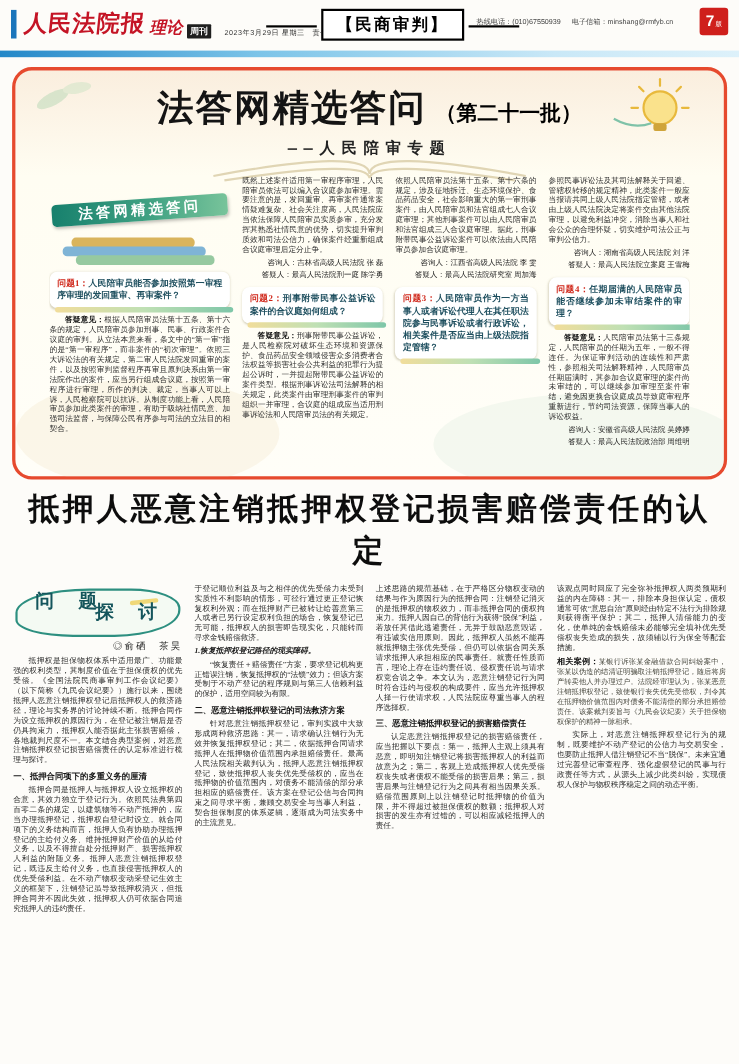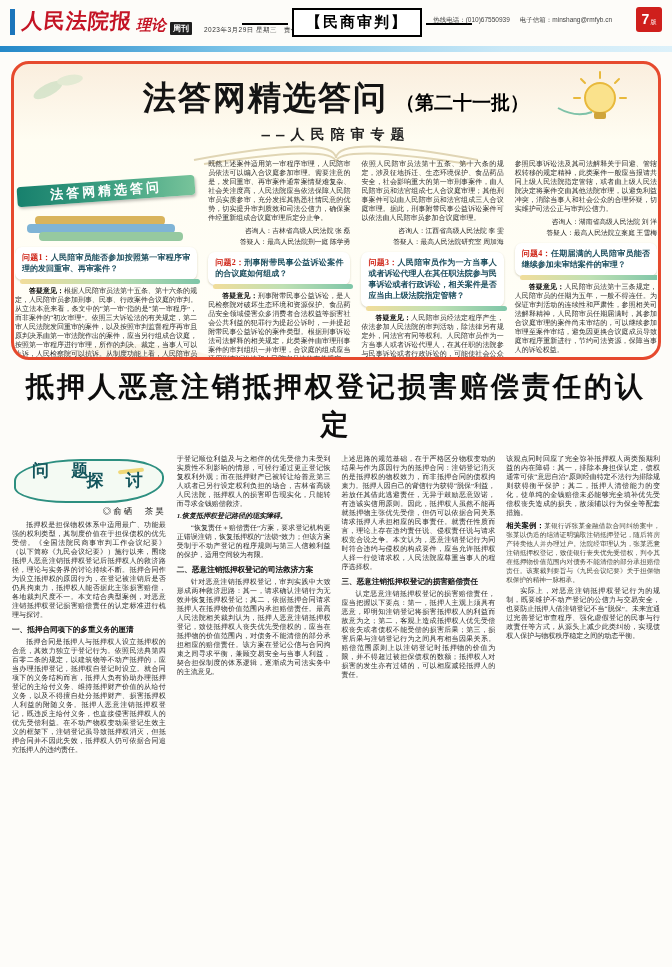--- a/index.html
+++ b/index.html
@@ -28,22 +28,22 @@
   .contact { position:absolute; right:60px; top:16px; font-family:"Liberation Sans",sans-serif;
              font-size:6.5px; color:#444; display:flex; gap:10px; }
   .page-badge { position:absolute; right:10px; top:7px; width:26px; height:25px; background:#cf1f1c;
                 border-radius:3px; color:#fff; text-align:center; line-height:24px;
                 font-family:"Liberation Sans",sans-serif; }
   .pnum { font-size:14px; font-weight:800; } .punit { font-size:6px; margin-left:1px; }
   .blue-rule { height:6px; margin-top:2px;
                background:linear-gradient(90deg,#2488c8,#7cc4e8 35%,#c9e8f7 75%,#ddf1fa); }
 
   
-  .feature-box { position:relative; margin:9px 11px 0; height:299px; border:3px solid #e64a2e;
-                 border-radius:18px; padding:12px 1px 8px; overflow:hidden;
+  .feature-box { position:relative; margin:9px 11px 0; height:375px; border:3px solid #e64a2e;
+                 border-radius:18px; padding:12px 31px 8px; overflow:hidden;
                  background:linear-gradient(180deg,#faeede,#fffdf2 26%,#fffef8); }
   .deco { position:absolute; inset:0; z-index:0; pointer-events:none; }
   .feature-inner { position:relative; z-index:1; }
   .feature-title-wrap { text-align:center; }
   .feature-title { font-size:33px; font-weight:900; color:#141414; letter-spacing:2px; display:inline; }
   .title-suffix { font-size:19px; font-weight:700; margin-left:8px; }
   .feature-subtitle { font-size:14px; font-weight:700; letter-spacing:6px; color:#222; margin-top:5px;font-family:Liberation Mono, monospace; }
 
   .feature-cols { display:flex; gap:11px; margin-top:13px; height:292px; overflow:hidden;
                   text-align:justify; text-justify:inter-ideograph; word-break:break-all; }
@@ -185,21 +185,20 @@
           <p class="ans"><b class="anslabel">答疑意见：</b><span>刑事附带民事公益诉讼，是人民检察院对破坏生态环境和资源保护、食品药品安全领域侵害众多消费者合法权益等损害社会公共利益的犯罪行为提起公诉时，一并提起附带民事公益诉讼的案件类型。根据刑事诉讼法司法解释的相关规定，此类案件由审理刑事案件的审判组织一并审理，合议庭的组成应当适用刑事诉讼法和人民陪审员法的有关规定。</span></p>
         </div>
 
         <div class="fcol">
           <p class="ans cont">依照人民陪审员法第十五条、第十六条的规定，涉及征地拆迁、生态环境保护、食品药品安全，社会影响重大的第一审刑事案件，由人民陪审员和法官组成七人合议庭审理；其他刑事案件可以由人民陪审员和法官组成三人合议庭审理。据此，刑事附带民事公益诉讼案件可以依法由人民陪审员参加合议庭审理。</p>
           <p class="names">咨询人：江西省高级人民法院 李 雯</p>
           <p class="names">答疑人：最高人民法院研究室 周加海</p>
           <div class="qbox">
             <span class="qlabel">问题3：</span><span class="qtext">人民陪审员作为一方当事人或者诉讼代理人在其任职法院参与民事诉讼或者行政诉讼，相关案件是否应当由上级法院指定管辖？</span>
           </div>
-          <p class="ans"><b class="anslabel">答疑意见：</b><span>人民陪审员经法定程序产生，依法参加人民法院的审判活动，除法律另有规定外，同法官有同等权利。人民陪审员作为一方当事人或者诉讼代理人，在其任职的法院参与民事诉讼或者行政诉讼的，可能使社会公众对案件能否获得公正审理产生合理怀疑，影响司法公信。</span></p>
         </div>
 
         <div class="fcol">
           <p class="ans cont">参照民事诉讼法及其司法解释关于回避、管辖权转移的规定精神，此类案件一般应当报请共同上级人民法院指定管辖，或者由上级人民法院决定将案件交由其他法院审理，以避免利益冲突，消除当事人和社会公众的合理怀疑，切实维护司法公正与审判公信力。</p>
           <p class="names">咨询人：湖南省高级人民法院 刘 洋</p>
           <p class="names">答疑人：最高人民法院立案庭 王雪梅</p>
           <div class="qbox">
             <span class="qlabel">问题4：</span><span class="qtext">任期届满的人民陪审员能否继续参加未审结案件的审理？</span>
           </div>
           <p class="ans"><b class="anslabel">答疑意见：</b><span>人民陪审员法第十三条规定，人民陪审员的任期为五年，一般不得连任。为保证审判活动的连续性和严肃性，参照相关司法解释精神，人民陪审员任期届满时，其参加合议庭审理的案件尚未审结的，可以继续参加审理至案件审结，避免因更换合议庭成员导致庭审程序重新进行，节约司法资源，保障当事人的诉讼权益。</span></p>
@@ -220,21 +219,21 @@
           <div class="tg-line1">问 题</div>
           <div class="tg-line2">探 讨</div>
         </div>
         <div class="byline">◎俞硒　茶昊</div>
         <p class="body">抵押权是担保物权体系中适用最广、功能最强的权利类型，其制度价值在于担保债权的优先受偿。《全国法院民商事审判工作会议纪要》（以下简称《九民会议纪要》）施行以来，围绕抵押人恶意注销抵押权登记后抵押权人的救济路径，理论与实务界的讨论持续不断。抵押合同作为设立抵押权的原因行为，在登记被注销后是否仍具拘束力，抵押权人能否据此主张损害赔偿，各地裁判尺度不一。本文结合典型案例，对恶意注销抵押权登记损害赔偿责任的认定标准进行梳理与探讨。</p>
         <h3>一、抵押合同项下的多重义务的厘清</h3>
         <p class="body">抵押合同是抵押人与抵押权人设立抵押权的合意，其效力独立于登记行为。依照民法典第四百零二条的规定，以建筑物等不动产抵押的，应当办理抵押登记，抵押权自登记时设立。就合同项下的义务结构而言，抵押人负有协助办理抵押登记的主给付义务、维持抵押财产价值的从给付义务，以及不得擅自处分抵押财产、损害抵押权人利益的附随义务。抵押人恶意注销抵押权登记，既违反主给付义务，也直接侵害抵押权人的优先受偿利益。在不动产物权变动采登记生效主义的框架下，注销登记虽导致抵押权消灭，但抵押合同并不因此失效，抵押权人仍可依据合同追究抵押人的违约责任。</p>
       </div>
 
       <div class="acol">
-        <p class="body noindent">于登记顺位利益及与之相伴的优先受偿力未受到实质性不利影响的情形，可径行通过更正登记恢复权利外观；而在抵押财产已被转让给善意第三人或者已另行设定权利负担的场合，吉林省高级人民法院，抵押权人的损害即告现实化，只能转而寻求金钱赔偿救济。</p>
+        <p class="body noindent">于登记顺位利益及与之相伴的优先受偿力未受到实质性不利影响的情形，可径行通过更正登记恢复权利外观；而在抵押财产已被转让给善意第三人或者已另行设定权利负担的场合，恢复登记已无可能，抵押权人的损害即告现实化，只能转而寻求金钱赔偿救济。</p>
         <p class="subpoint">1.恢复抵押权登记路径的现实障碍。</p>
         <p class="body">“恢复责任＋赔偿责任”方案，要求登记机构更正错误注销，恢复抵押权的“法锁”效力；但该方案受制于不动产登记的程序规则与第三人信赖利益的保护，适用空间较为有限。</p>
         <h3>二、恶意注销抵押权登记的司法救济方案</h3>
         <p class="body">针对恶意注销抵押权登记，审判实践中大致形成两种救济思路：其一，请求确认注销行为无效并恢复抵押权登记；其二，依据抵押合同请求抵押人在抵押物价值范围内承担赔偿责任。最高人民法院相关裁判认为，抵押人恶意注销抵押权登记，致使抵押权人丧失优先受偿权的，应当在抵押物的价值范围内，对债务不能清偿的部分承担相应的赔偿责任。该方案在登记公信与合同拘束之间寻求平衡，兼顾交易安全与当事人利益，契合担保制度的体系逻辑，逐渐成为司法实务中的主流意见。</p>
       </div>
 
       <div class="acol">
         <p class="body noindent">上述思路的规范基础，在于严格区分物权变动的结果与作为原因行为的抵押合同：注销登记消灭的是抵押权的物权效力，而非抵押合同的债权拘束力。抵押人因自己的背信行为获得“脱保”利益，若放任其借此逃避责任，无异于鼓励恶意毁诺，有违诚实信用原则。因此，抵押权人虽然不能再就抵押物主张优先受偿，但仍可以依据合同关系请求抵押人承担相应的民事责任。就责任性质而言，理论上存在违约责任说、侵权责任说与请求权竞合说之争。本文认为，恶意注销登记行为同时符合违约与侵权的构成要件，应当允许抵押权人择一行使请求权，人民法院应尊重当事人的程序选择权。</p>
         <h3>三、恶意注销抵押权登记的损害赔偿责任</h3>
         <p class="body">认定恶意注销抵押权登记的损害赔偿责任，应当把握以下要点：第一，抵押人主观上须具有恶意，即明知注销登记将损害抵押权人的利益而故意为之；第二，客观上造成抵押权人优先受偿权丧失或者债权不能受偿的损害后果；第三，损害后果与注销登记行为之间具有相当因果关系。赔偿范围原则上以注销登记时抵押物的价值为限，并不得超过被担保债权的数额；抵押权人对损害的发生亦有过错的，可以相应减轻抵押人的责任。</p>

